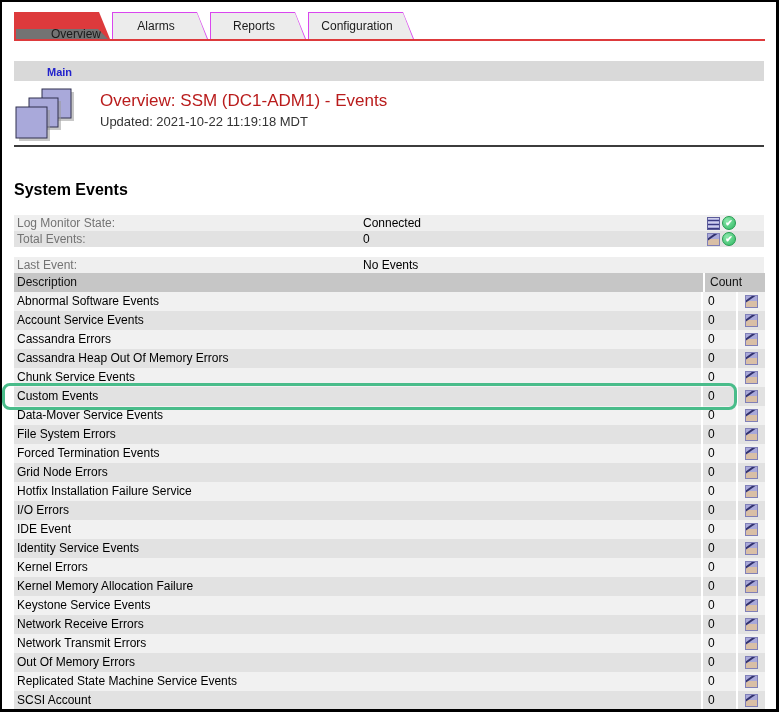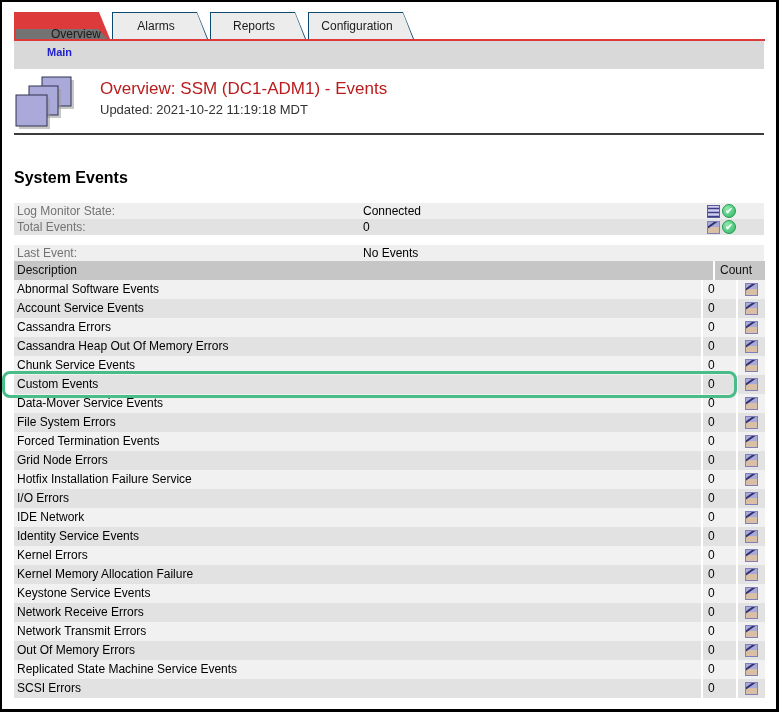--- a/index.html
+++ b/index.html
@@ -13,37 +13,37 @@
     padding:10px 12px 0 12px;
     position:relative;
     color:#000;
   }
 
   
   .tab-bar { display:flex; gap:2px; height:27px; }
   .tab {
     position:relative; width:96px; height:27px;
     clip-path: polygon(0 0, calc(100% - 11px) 0, 100% 100%, 0 100%);
-    background:#0c4a6e;
+    background:#d946ef;
     cursor:pointer;
   }
   .tab.wide { width:106px;padding-left:35px; }
   .tab .tab-inner {
     position:absolute; left:1px; top:1px; right:1px; bottom:0;
     clip-path: polygon(0 0, calc(100% - 10px) 0, 100% 100%, 0 100%);
     background:#ececec;
     display:flex; align-items:center; justify-content:center;
     font-size:12px; color:#1a1a1a; padding-right:8px;
   }
   .tab.active { background:#dd3a3c; }
   .tab.active .tab-inner { left:2px; top:17px; right:2px; background:#737373;padding-left:36px; }
   .red-line { height:2px; background:#dd3a3c; width:751px; }
 
   
-  .crumb-bar { height:28px; background:#d9d9d9; line-height:20px; }
+  .crumb-bar { height:20px; background:#d9d9d9; line-height:20px;margin-top:20px; }
   .crumb-link { margin-left:33px; color:#2222cc; font-weight:bold; font-size:11px; text-decoration:none; cursor:pointer; }
 
   
   .page-header { display:flex; align-items:flex-start; margin-top:6px; height:54px; }
   .page-header svg { flex:0 0 auto; }
   .page-header .titles { margin-left:22px; padding-top:4px; }
   .page-title { font-size:17px; color:#b91c1c; }
   .page-updated { font-size:13px; color:#333; margin-top:3px; }
   .rule { border:none; border-top:2px solid #3c3c3c; margin-top:4px; }
 
@@ -80,21 +80,21 @@
     border:1px solid #249a50;
     color:#fff; font-size:9px; line-height:12px; text-align:center; font-weight:bold;
   }
 
   
   .events-table { position:relative; width:751px; }
   .t-row { display:flex; height:19px; line-height:19px; font-size:12px; }
   .cell-desc { flex:1; padding-left:3px; margin-right:2px; }
   .cell-count { width:33px; padding-left:5px; margin-right:2px; }
   .cell-icon { width:27px; display:flex; align-items:center; padding-left:7px; }
-  .cell-count-header { width:50px; padding-left:5px; }
+  .cell-count-header { width:60px; padding-left:5px; }
   .t-head .cell-desc, .t-head .cell-count-header { background:#c6c6c6; color:#111; }
   .t-row.odd  .cell-desc, .t-row.odd  .cell-count, .t-row.odd  .cell-icon { background:#f1f1f1; }
   .t-row.even .cell-desc, .t-row.even .cell-count, .t-row.even .cell-icon { background:#e2e2e2; }
 
   .highlight-box {
     position:absolute; left:-12px; width:735px; height:27px;
     border:3px solid #49bc8a; border-radius:8px;
     pointer-events:none;
   }
 </style>
@@ -263,21 +263,21 @@
       <div class="t-row even">
         <div class="cell-desc">I/O Errors</div>
         <div class="cell-count">0</div>
         <div class="cell-icon">
           <span class="icn chart">
             <span class="diag"></span>
           </span>
         </div>
       </div>
       <div class="t-row odd">
-        <div class="cell-desc">IDE Network</div>
+        <div class="cell-desc">IDE Event</div>
         <div class="cell-count">0</div>
         <div class="cell-icon">
           <span class="icn chart">
             <span class="diag"></span>
           </span>
         </div>
       </div>
       <div class="t-row even">
         <div class="cell-desc">Identity Service Events</div>
         <div class="cell-count">0</div>
@@ -344,21 +344,21 @@
       <div class="t-row odd">
         <div class="cell-desc">Replicated State Machine Service Events</div>
         <div class="cell-count">0</div>
         <div class="cell-icon">
           <span class="icn chart">
             <span class="diag"></span>
           </span>
         </div>
       </div>
       <div class="t-row even">
-        <div class="cell-desc">SCSI Errors</div>
+        <div class="cell-desc">SCSI Account</div>
         <div class="cell-count">0</div>
         <div class="cell-icon">
           <span class="icn chart">
             <span class="diag"></span>
           </span>
         </div>
       </div>
     </div>
   <div class="highlight-box" style="display: block; top: 110px; border-color: rgb(73, 188, 138);"></div>
 </div>

